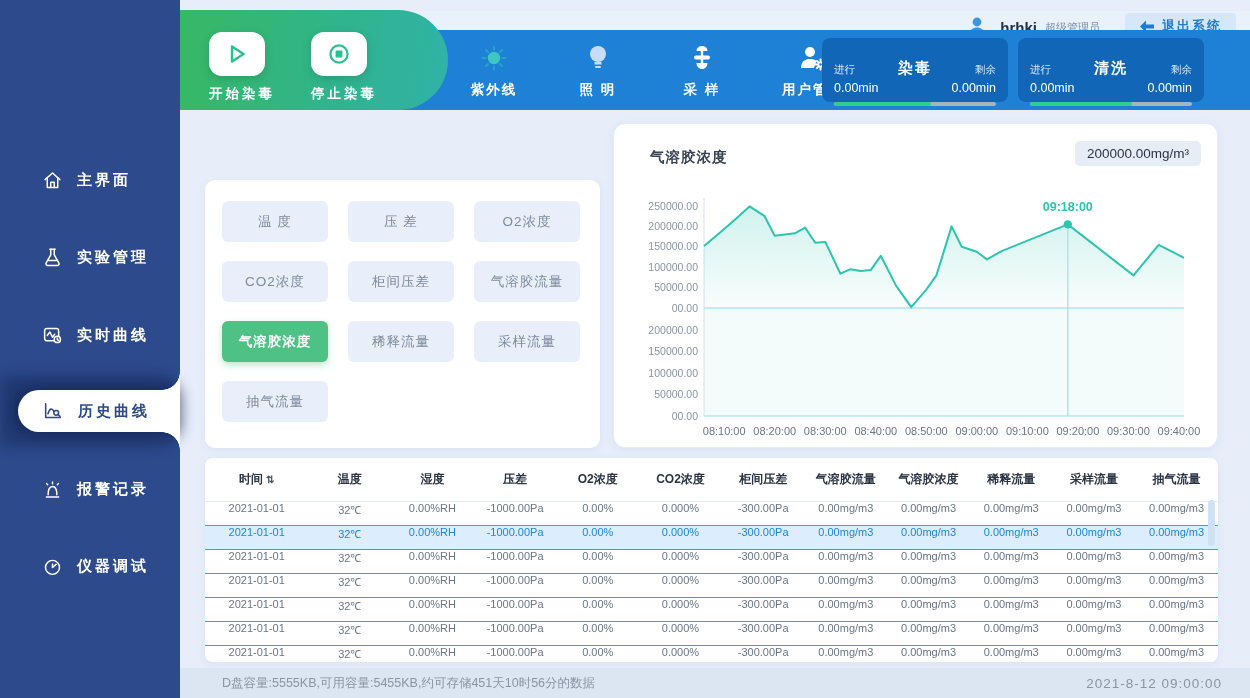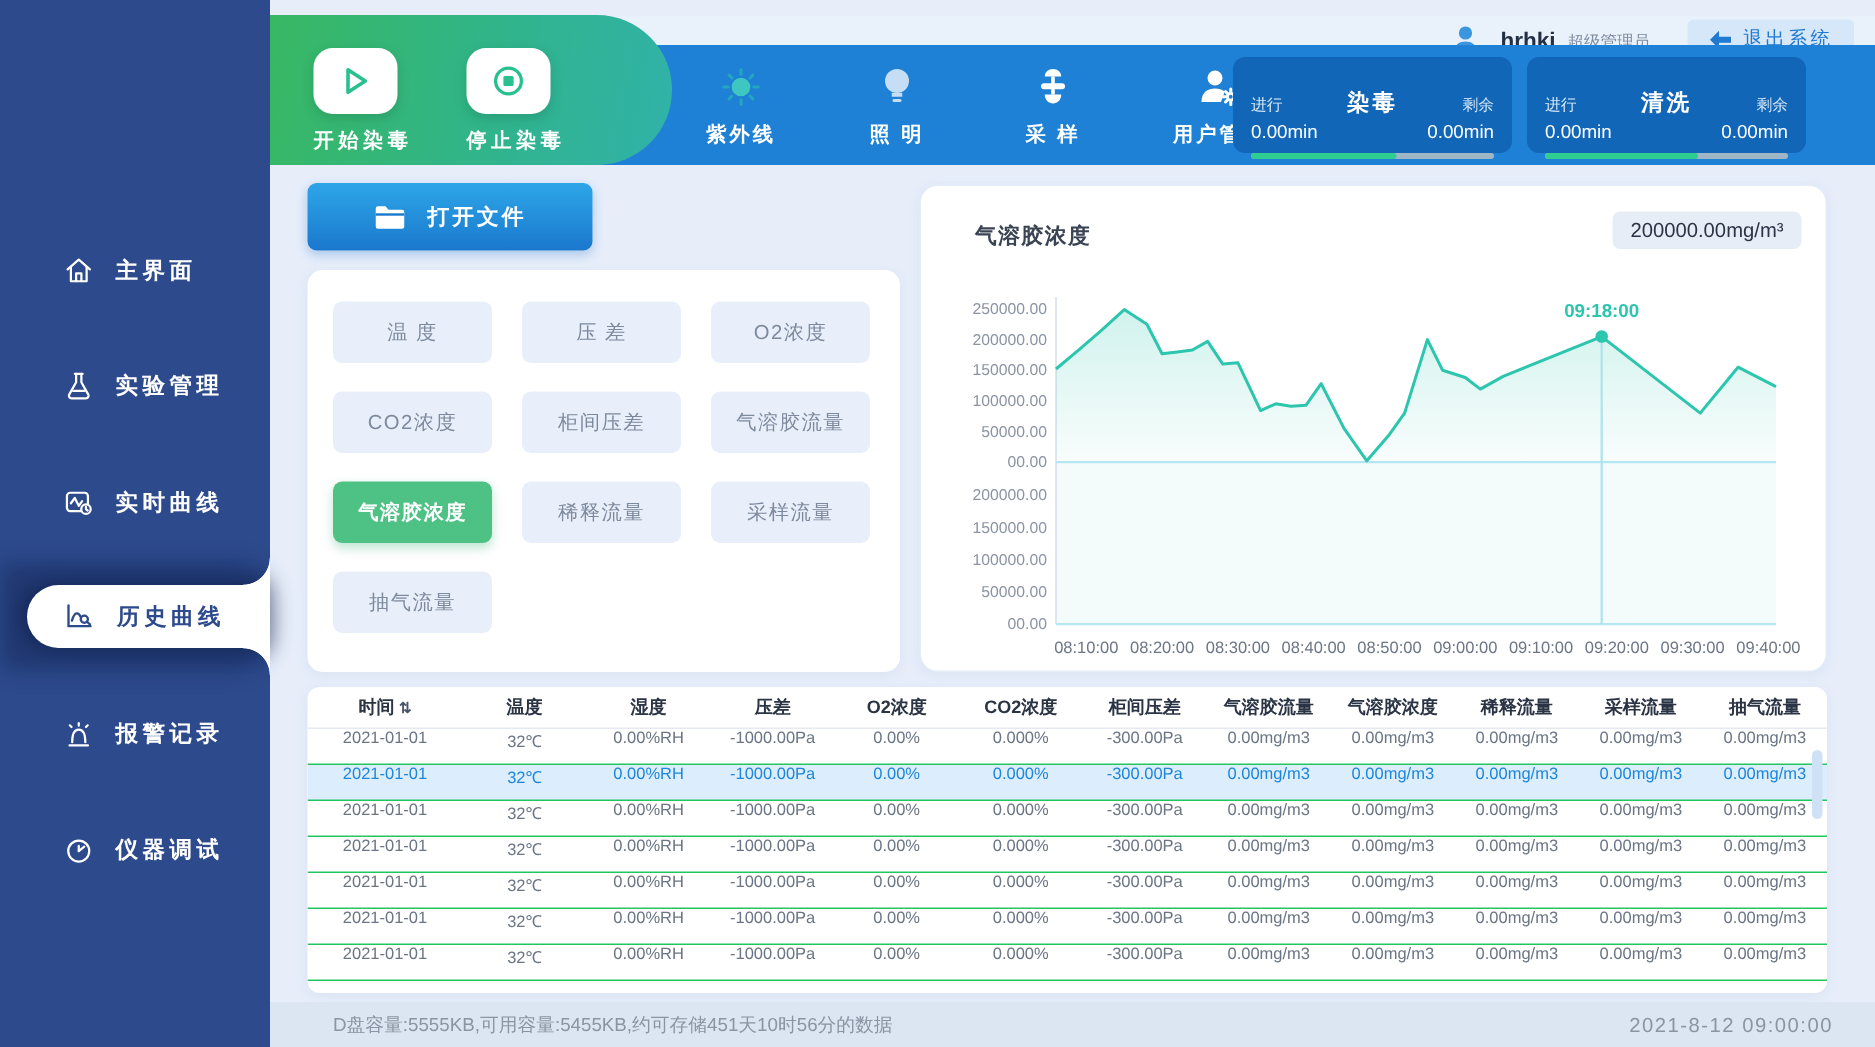--- a/index.html
+++ b/index.html
@@ -21,21 +21,21 @@
   .nav-item.active .nv-inner { position:relative; display:flex; align-items:center; gap:14px; }
   .corner { position:absolute; right:0; width:18px; height:18px; z-index:6; }
   .corner.top { top:-15px; background:radial-gradient(circle 18px at 0 0, rgba(0,0,0,0) 17.5px, #fff 18px); }
   .corner.bottom { bottom:-15px; background:radial-gradient(circle 18px at 0 100%, rgba(0,0,0,0) 17.5px, #fff 18px); }
 
   
   .topstrip { position:absolute; left:180px; top:0; width:1070px; height:40px; background:#e9f1fb;margin-top:11px; }
   .userchip { position:absolute; right:150px; top:3px; display:flex; align-items:center; gap:8px; }
   .user-name { font-size:15px; font-weight:bold; color:#233044; }
   .user-role { font-size:11px; color:#7d8aa0; }
-  .logout-btn { position:absolute; right:14px; top:2px; height:26px; padding:0 14px; background:#d5e7f8; border-radius:4px; display:flex; align-items:center; gap:7px; color:#1f7ad0; font-size:13px; font-weight:normal; letter-spacing:2px; cursor:pointer; }
+  .logout-btn { position:absolute; right:14px; top:2px; height:26px; padding:0 14px; background:#d5e7f8; border-radius:4px; display:flex; align-items:center; gap:7px; color:#1f7ad0; font-size:13px; font-weight:bold; letter-spacing:2px; cursor:pointer; }
 
   .bluebar { position:absolute; left:180px; top:30px; width:1070px; height:80px; background:#1f81d5; }
   .greentab { position:absolute; left:180px; top:10px; width:268px; height:100px; background:linear-gradient(100deg,#38b863 0%,#30b48e 60%,#31b2a9 100%); border-radius:0 54px 54px 0; z-index:3; }
   .ctrl { position:absolute; text-align:center; color:#fff; cursor:pointer; }
   .ctrl-btn { width:56px; height:44px; background:#fff; border-radius:13px; display:flex; align-items:center; justify-content:center; box-shadow:0 3px 8px rgba(20,90,60,.25); }
   .ctrl-label { margin-top:9px; font-size:13.5px; font-weight:bold; letter-spacing:3px; white-space:nowrap; }
   .run-circle { width:46px; height:46px; border-radius:50%; background:#4cc3b5; display:flex; align-items:center; justify-content:center; margin:0 auto; }
   .run-label { margin-top:8px; font-size:12px; letter-spacing:2px; color:#eafaf6; white-space:nowrap; }
 
   .togglebar { position:absolute; left:455px; top:30px; height:80px; display:flex; align-items:center; gap:26px; z-index:4; }
@@ -62,21 +62,21 @@
 
   
   .chart-panel { position:absolute; left:613px; top:123px; width:605px; height:325px; background:#fff; border:1px solid #e3ecf7; border-radius:12px; box-shadow:0 2px 8px rgba(120,140,180,.12); }
   .chart-title { position:absolute; left:36px; top:24px; font-size:14.5px; font-weight:bold; color:#3a4354; letter-spacing:1px; }
   .chart-badge { position:absolute; right:16px; top:17px; background:#e7edf6; border-radius:5px; padding:5px 12px; font-size:13.5px; color:#2b3445; }
   .chart-svg { position:absolute; left:18px; top:46px; }
   .chart-svg text { font-family:"Liberation Sans",sans-serif; }
 
   
   .table-panel { position:absolute; left:205px; top:458px; width:1013px; height:204px; background:#fff; border-radius:8px; box-shadow:0 2px 8px rgba(120,140,180,.12); overflow:hidden; }
-  .thead { display:flex; align-items:center; height:28px; border-bottom:1px solid #e5eaf2; }
+  .thead { display:flex; align-items:center; height:44px; border-bottom:1px solid #e5eaf2; }
   .th { flex:1; text-align:center; font-size:12px; font-weight:bold; color:#2b3445; white-space:nowrap; }
   .th:first-child { flex:1.25; }
   .sorter { font-size:10px; color:#4a5568; margin-left:3px; }
   .trow { display:flex; align-items:flex-start; height:24px; border-bottom:1px solid #22c55e; cursor:pointer; }
   .tcell { flex:1; text-align:center; font-size:11px; color:#6a7585; white-space:nowrap; }
   .tcell:first-child { flex:1.25; }
   .trow.selected { background:#dcedfd; }
   .trow.selected .tcell { color:#1e87d9; }
   .tbl-scrollbar { position:absolute; right:3px; top:42px; width:7px; height:156px; border-radius:4px; }
   .tbl-thumb { width:7px; height:46px; border-radius:4px; background:#cfe1f5; }
@@ -288,27 +288,20 @@
     </div>
     <div class="sp-row2">
       <span>0.00min</span>
       <span>0.00min</span>
     </div>
     <div class="sp-track">
         <div class="sp-fill" style="width: 63%;"></div>
       </div>
   </div>
 
-  <div class="action-btn" style="left:205px">
-    <svg width="22" height="18" viewBox="0 0 22 18" fill="#fff">
-      <path d="M1.5 3 A1.5 1.5 0 0 1 3 1.5 H8 L10 3.8 H19 A1.5 1.5 0 0 1 20.5 5.3 V15 A1.5 1.5 0 0 1 19 16.5 H3 A1.5 1.5 0 0 1 1.5 15 Z"></path>
-      <rect x="1.5" y="6.2" width="19" height="1.6" fill="#1a78cd"></rect>
-    </svg>
-    <span>打开文件</span>
-  </div>
 
   <div class="param-panel">
     <div class="param-grid" id="param-grid">
         <button class="param-btn">温 度</button>
         <button class="param-btn">压 差</button>
         <button class="param-btn">O2浓度</button>
         <button class="param-btn">CO2浓度</button>
         <button class="param-btn">柜间压差</button>
         <button class="param-btn">气溶胶流量</button>
         <button class="param-btn active">气溶胶浓度</button>

